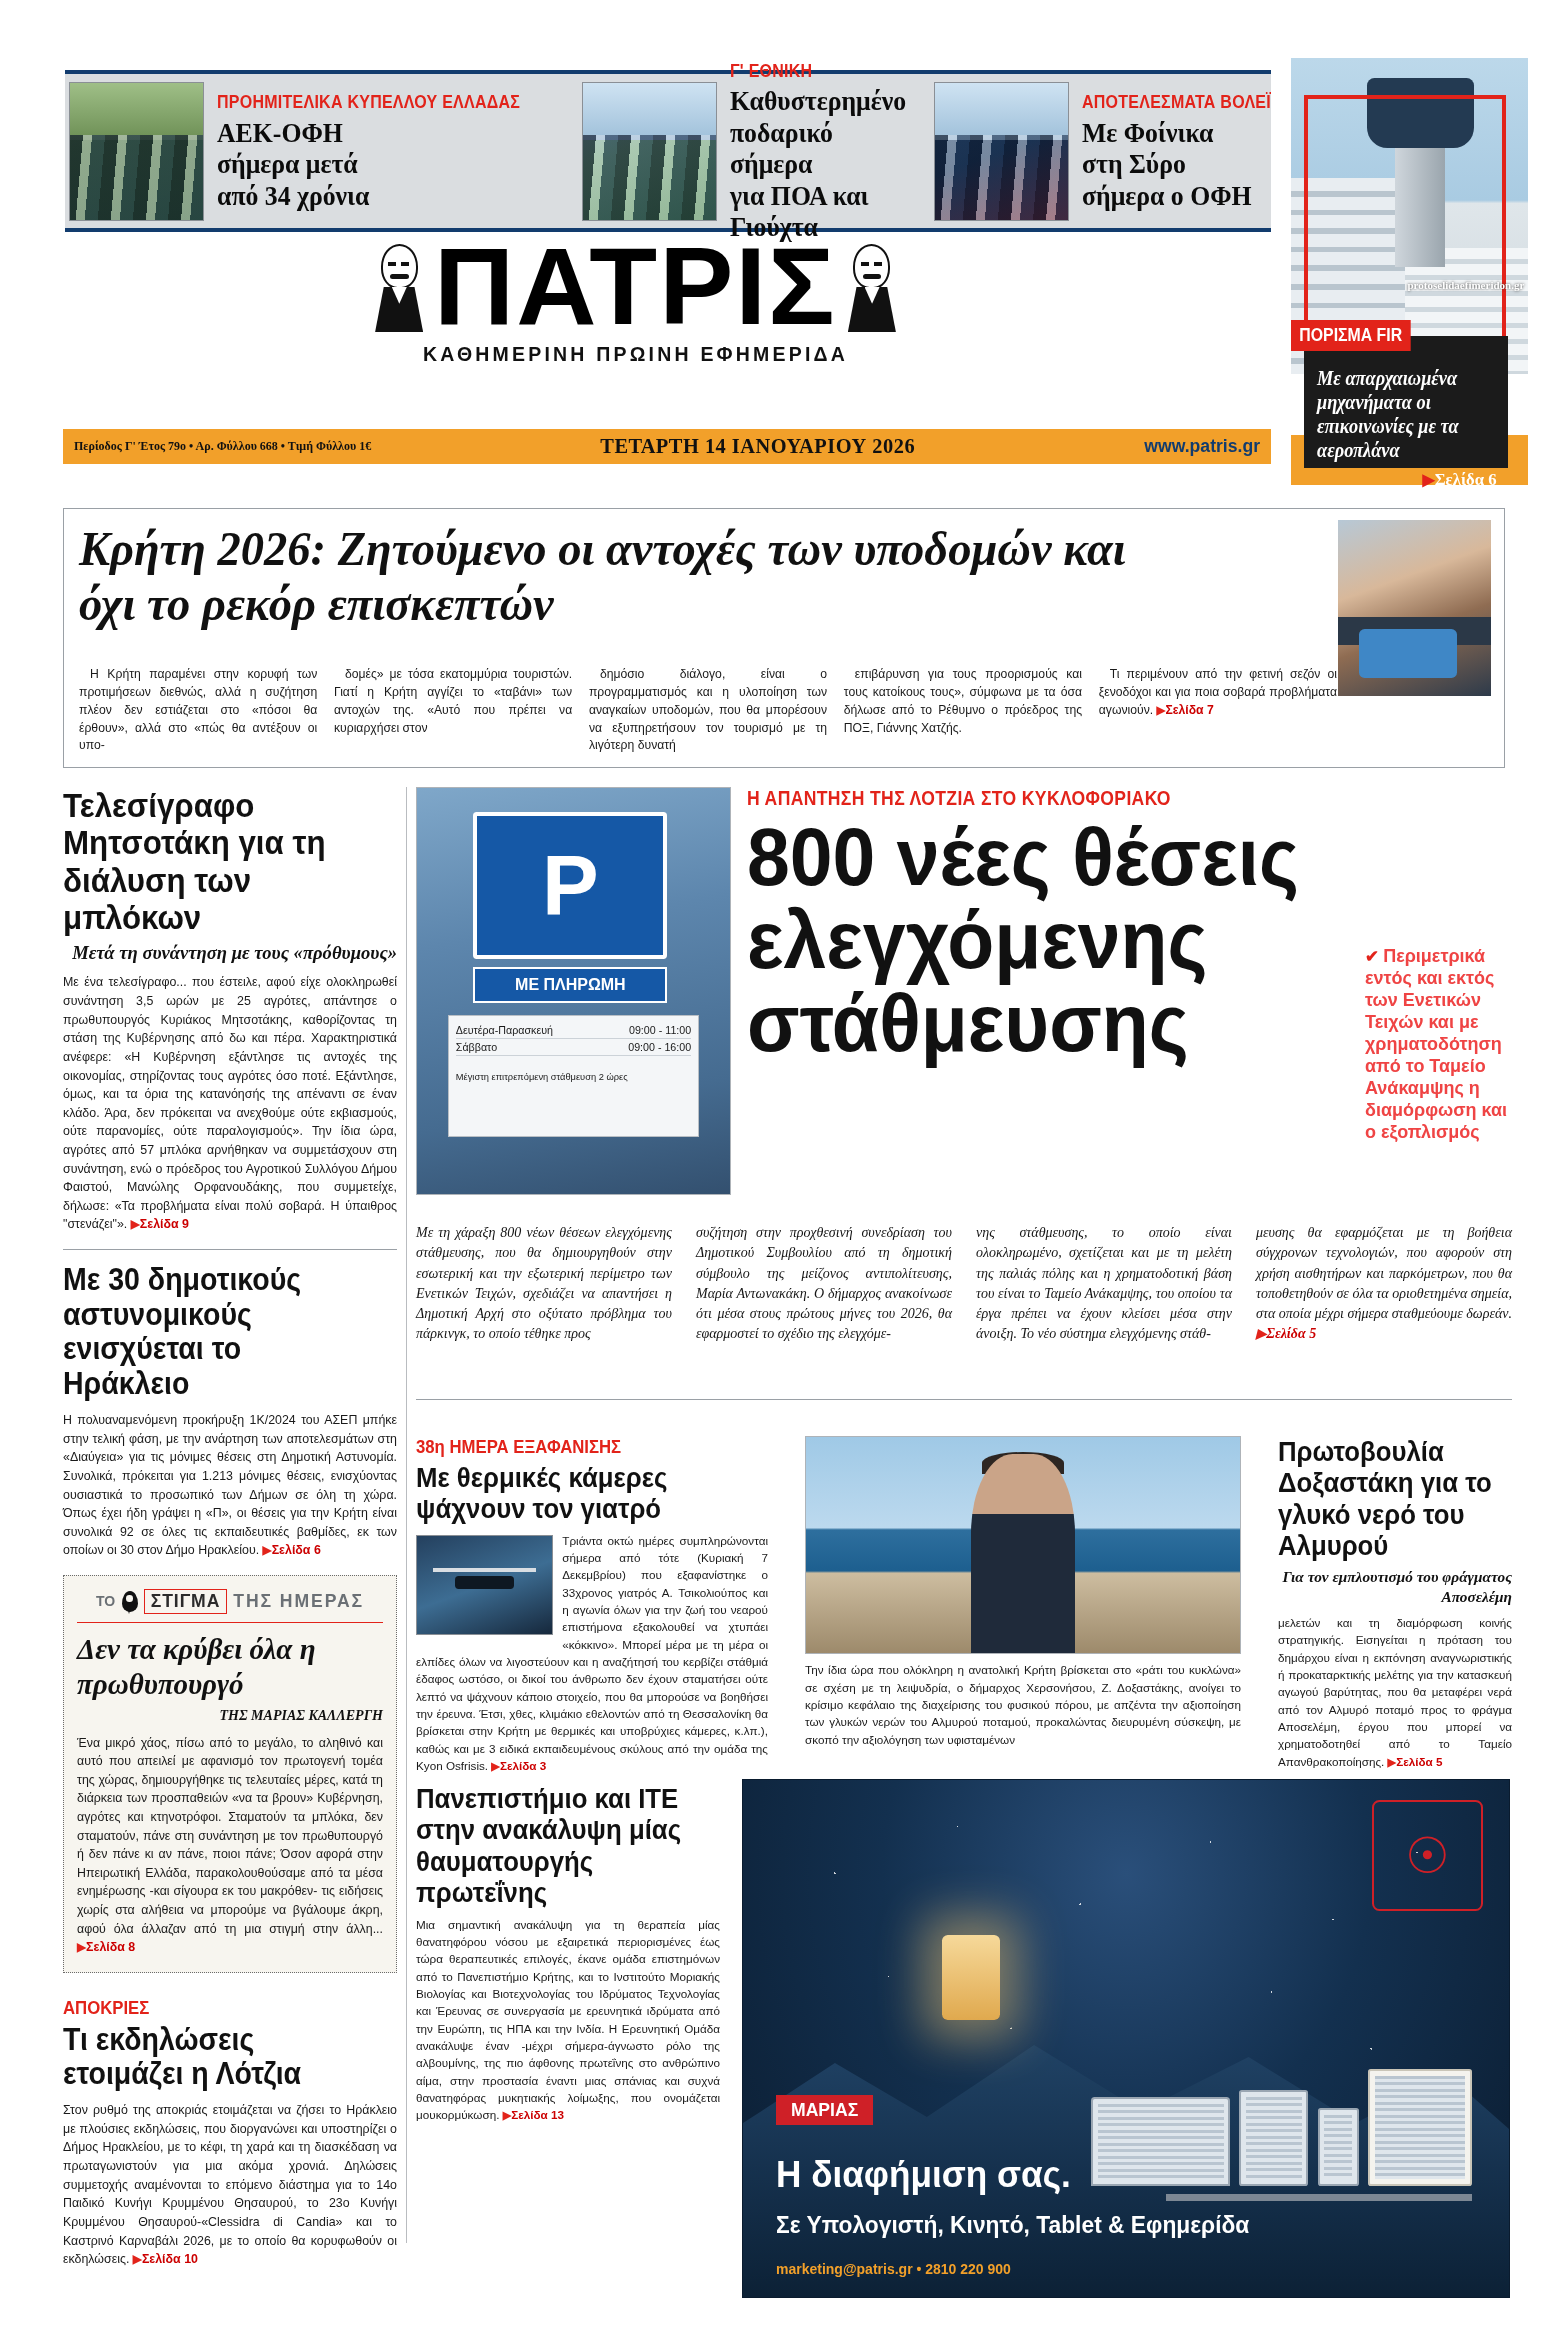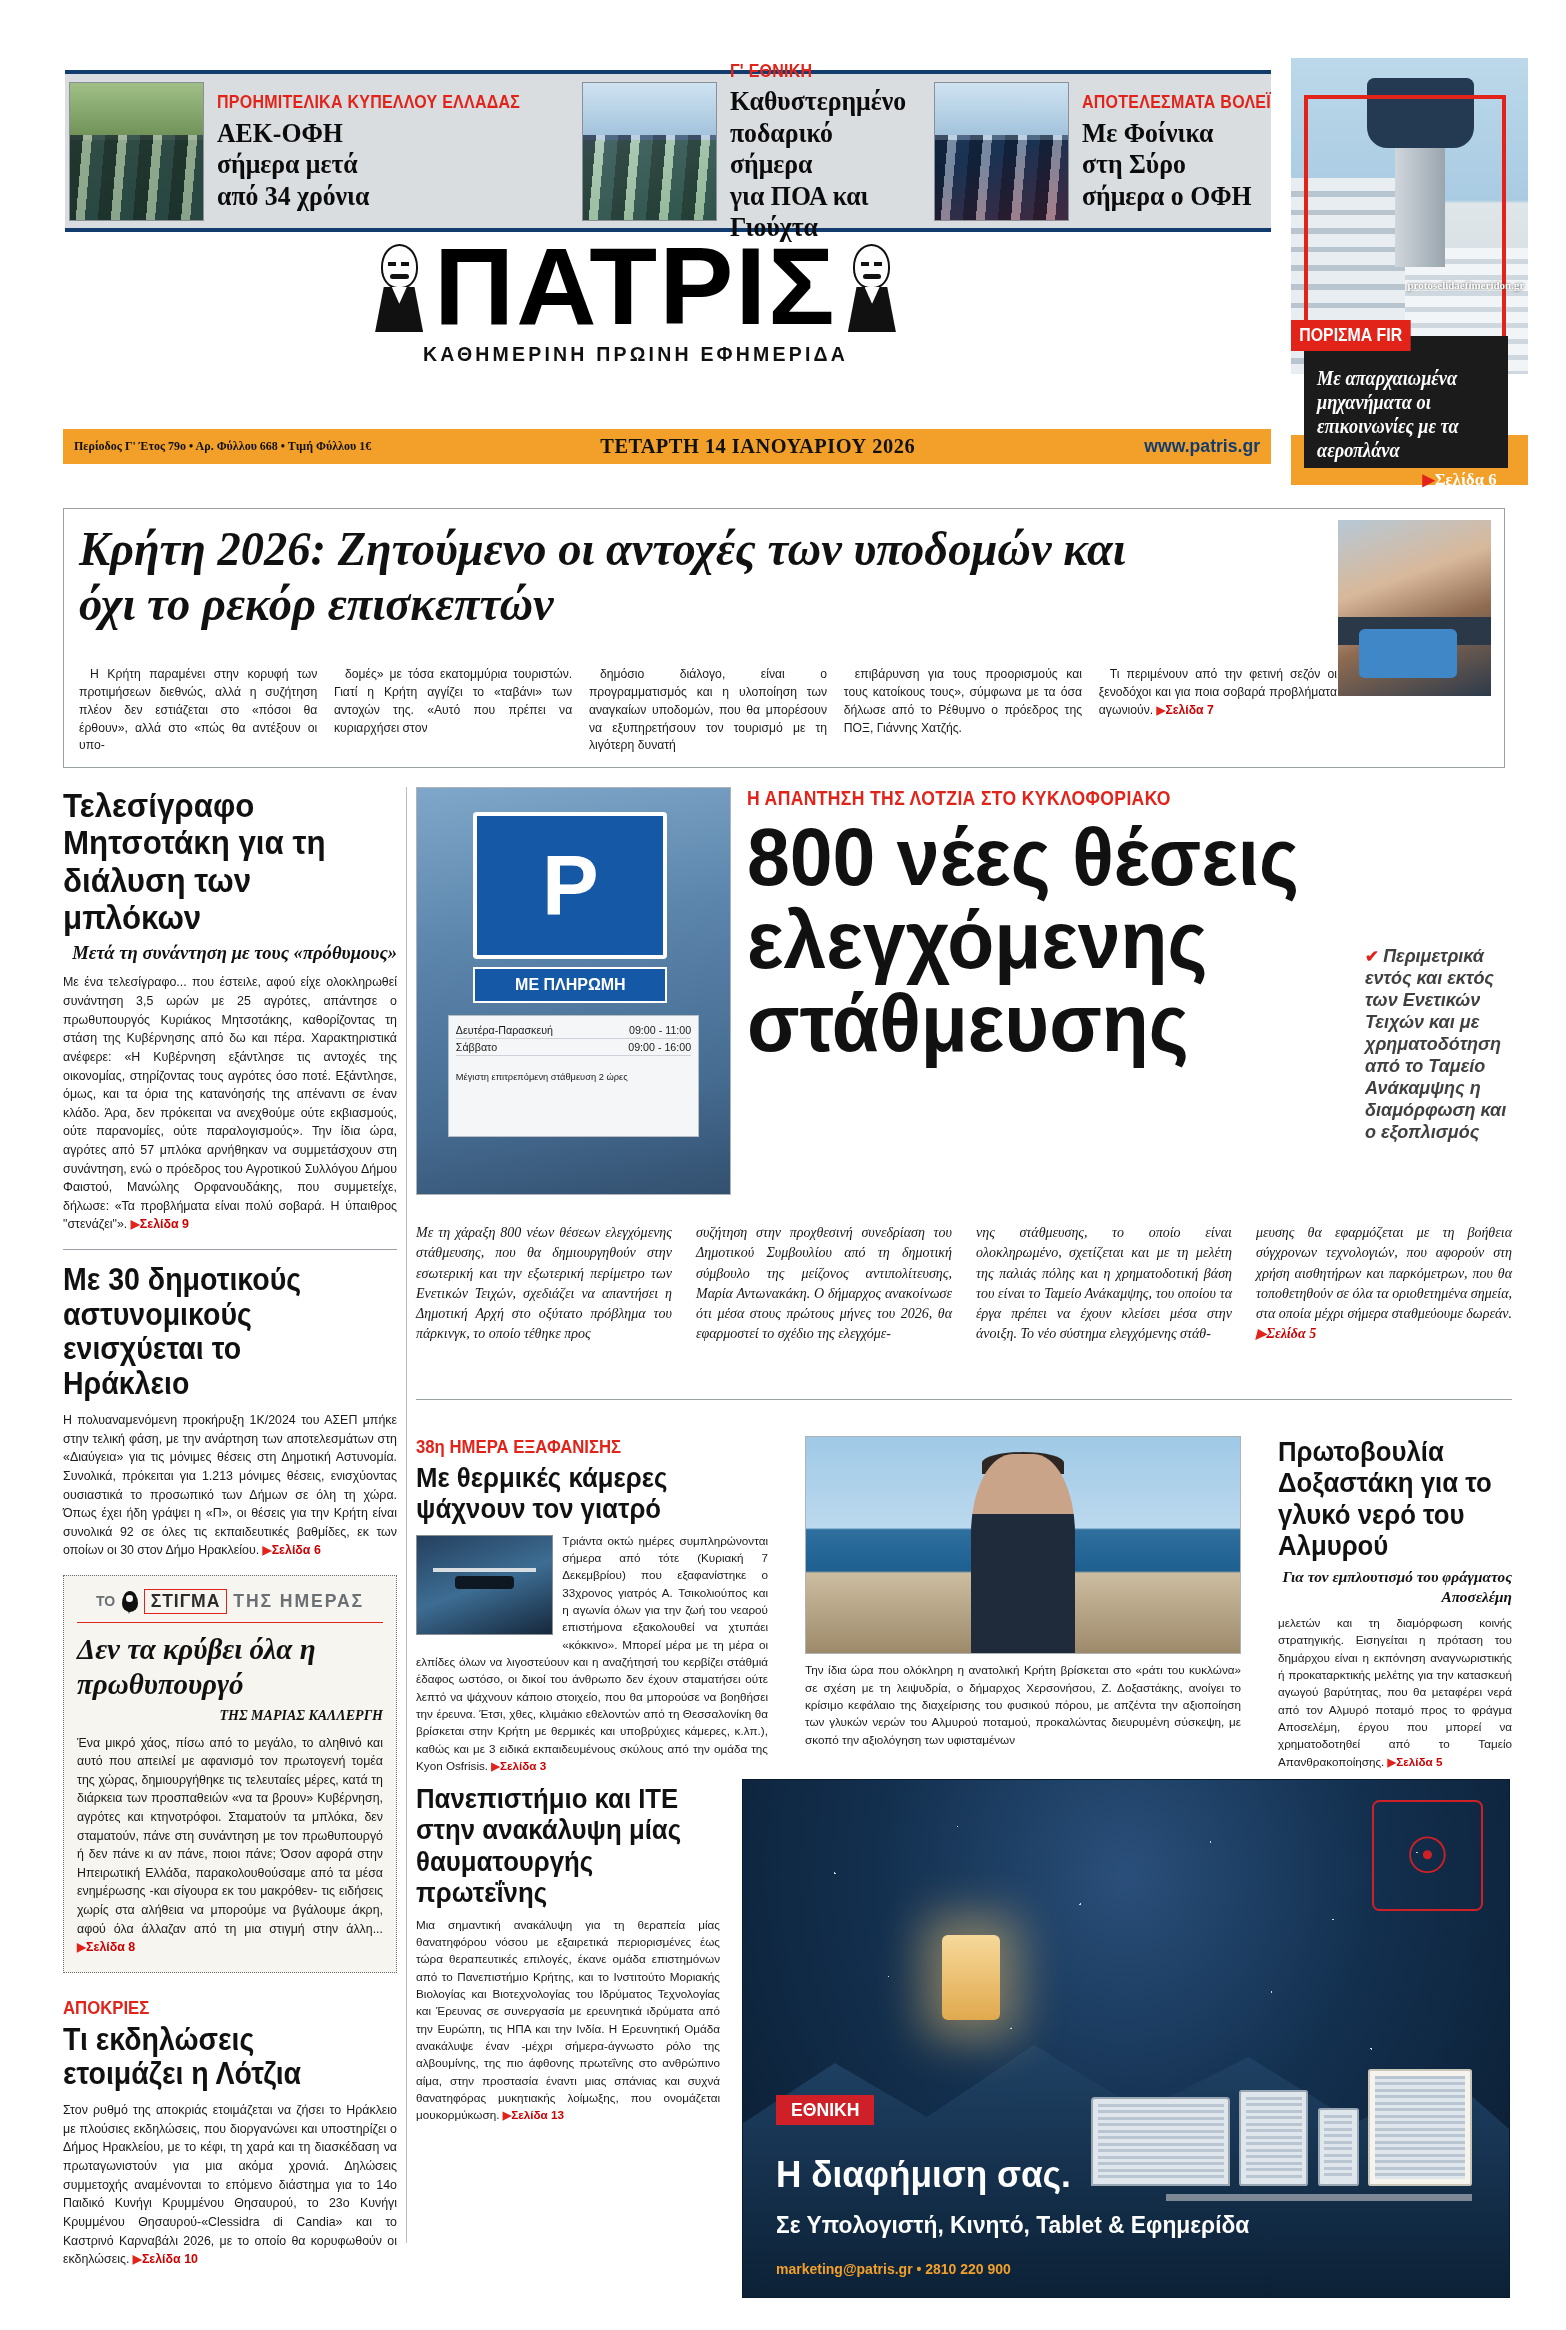--- a/index.html
+++ b/index.html
@@ -265,22 +265,22 @@
   }
   .ctr-800 {
     font-family:"Liberation Sans Narrow","Liberation Sans",sans-serif;
     font-weight:700; font-size: 81px; line-height: 1.03; color:#111; margin-top: 5.6px;
     transform: scaleX(0.95); transform-origin:left top;
   }
   .bulletbox { position:absolute; left: 1365px; top: 946px; width: 147px; }
   .bullet-check { color:#e2231a; font-weight:700; font-size: 16.7px; }
   .bullet-txt {
     font-family:"Liberation Sans Narrow","Liberation Sans",sans-serif; font-weight:700;
-    font-size: 18px; line-height: 1.22; color:#404040;
-    transform: scaleX(0.93); transform-origin:left top;font-style:italic;
+    font-size: 18px; line-height: 1.22; color:#ef4444;
+    transform: scaleX(0.93); transform-origin:left top;
   }
 
   .ctrBody {
     position:absolute; left: 416px; top: 1223px; width: 1096px;
     column-count: 4; column-gap: 24px;
     font-family:"Liberation Serif", serif; font-style: italic;
     font-size: 14px; line-height: 1.45; text-align: justify; color:#151515;
   }
   .ctrBody p { margin:0; }
 
@@ -630,21 +630,21 @@
     </div>
   </div>
 
   <div class="adBox">
     <div class="ad-snow"></div>
     <div class="ad-mountains"></div>
     <div class="ad-lantern"></div>
     <div class="ad-logo">
       <span>☉</span>
     </div>
-    <div class="ad-pill">ΕΘΝΙΚΗ</div>
+    <div class="ad-pill">ΜΑΡΙΑΣ</div>
     <div class="ad-devices">
       <div class="dev laptop"></div>
       <div class="dev tablet"></div>
       <div class="dev phone"></div>
       <div class="dev paper"></div>
     </div>
     <div class="ad-stand"></div>
     <div class="ad-head">Η διαφήμιση σας.</div>
     <div class="ad-sub">Σε Υπολογιστή, Κινητό, Tablet &amp; Εφημερίδα</div>
     <div class="ad-foot">marketing@patris.gr  •  2810 220 900</div>

